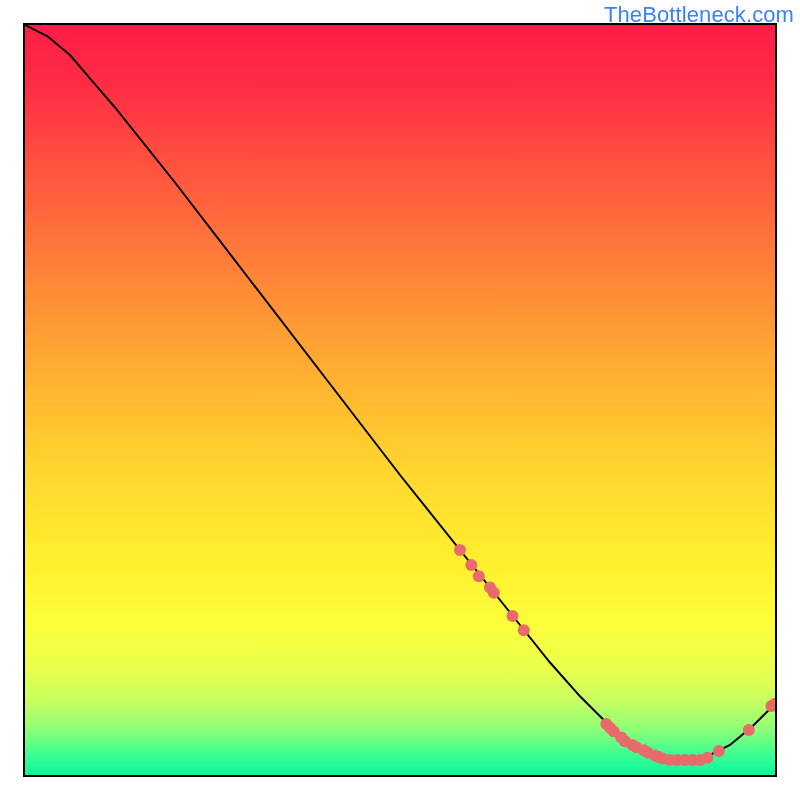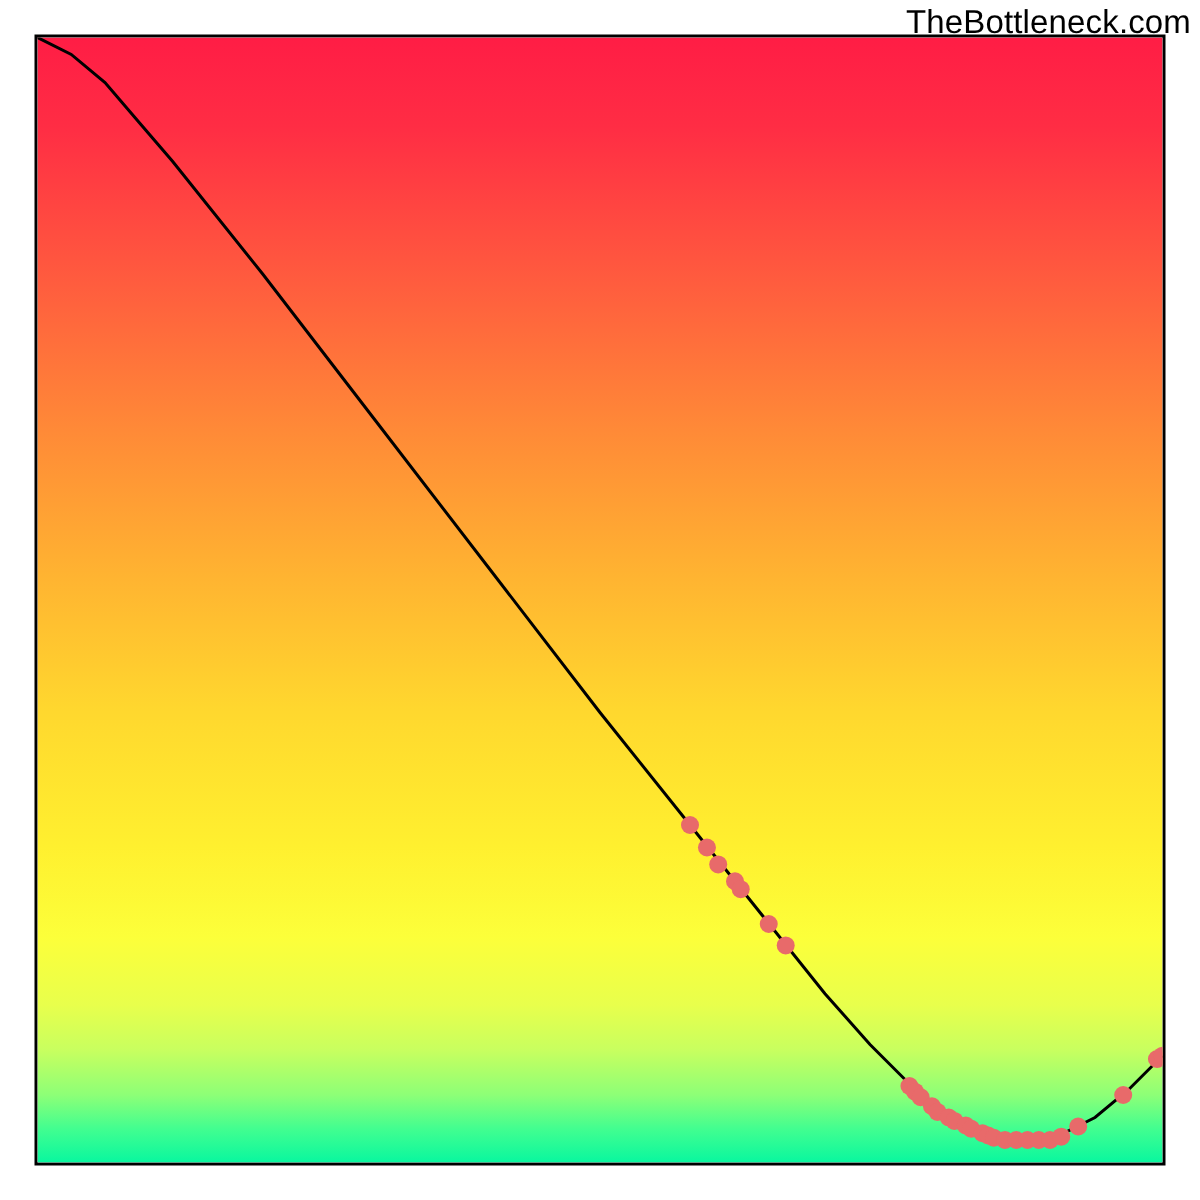--- a/index.html
+++ b/index.html
@@ -15,21 +15,21 @@
     position: relative;
     width: 800px;
     height: 800px;
   }
   .watermark {
     position: absolute;
     top: 2px;
     right: 6px;
     font-size: 22px;
     font-weight: 500;
-    color: #000000;
+    color: #3b82f6;
     letter-spacing: 0.1px;
     z-index: 10;
   }
   .plot-frame {
     position: absolute;
     left: 23px;
     top: 23px;
     width: 754px;
     height: 754px;
     border: 2px solid #000;

